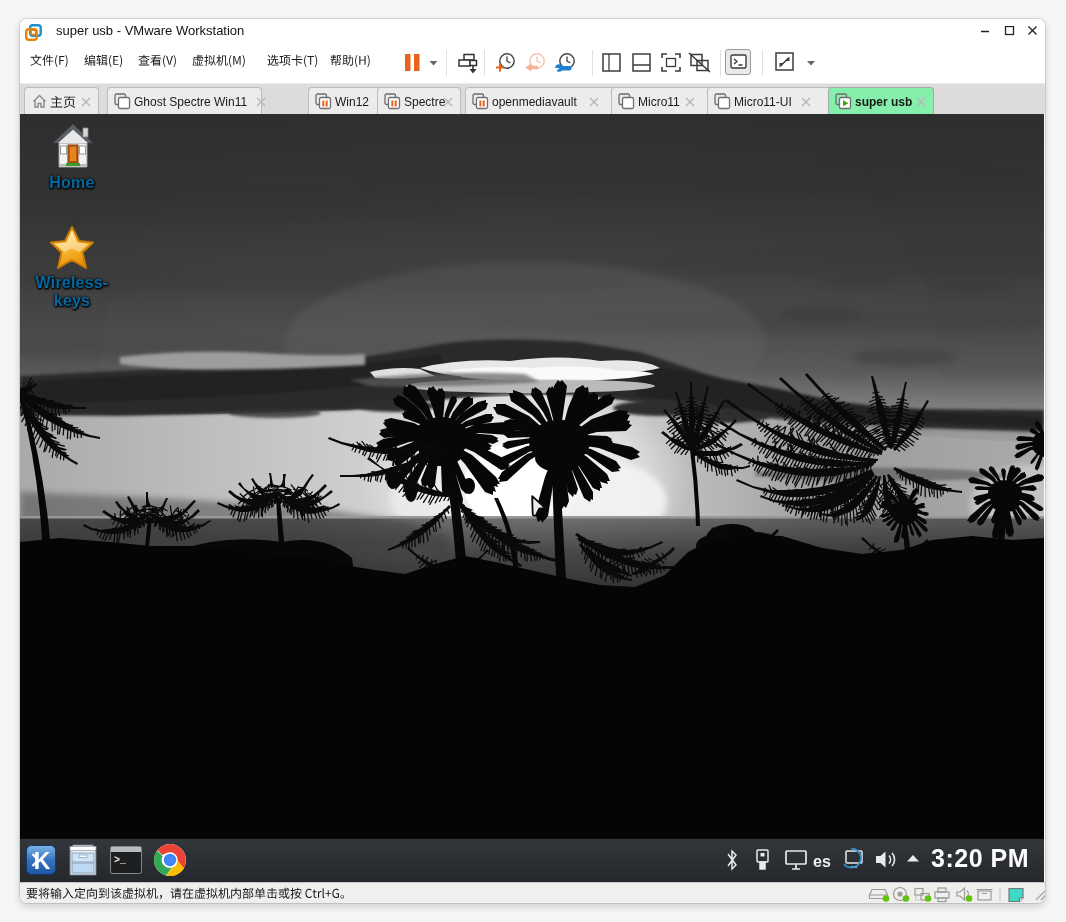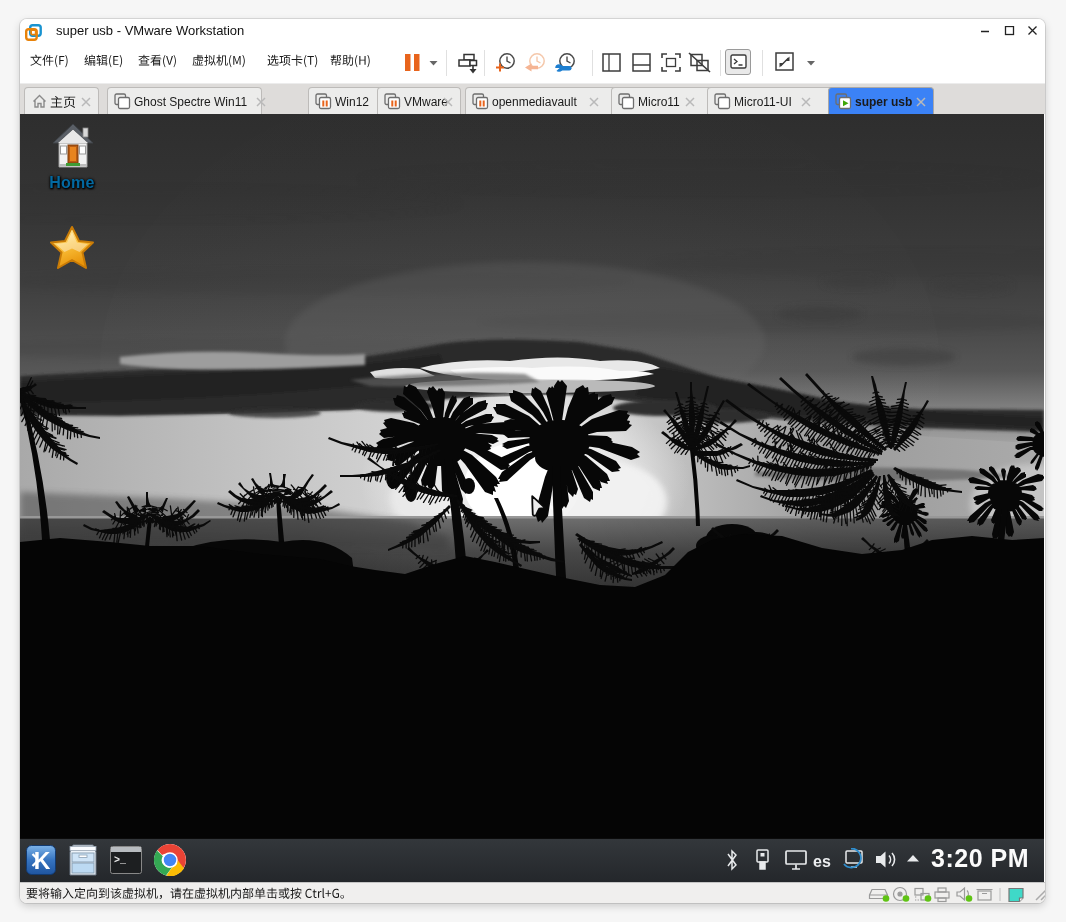--- a/index.html
+++ b/index.html
@@ -149,21 +149,21 @@
           <path d="M1,1 L9,9 M9,1 L1,9" stroke="#b9b9b9" stroke-width="1.5"></path>
         </svg>
       </div>
       <div class="tab" style="left:357px;width:84px;">
         <svg style="position:absolute;left:6px;top:5px" width="17" height="17" viewBox="0 0 17 17">
           <rect x="1" y="1" width="10.5" height="10.5" rx="1.5" fill="none" stroke="#6e6e6e" stroke-width="1.3"></rect>
           <rect x="4.5" y="4.5" width="11" height="11" rx="1.5" fill="#fff" stroke="#6e6e6e" stroke-width="1.3"></rect>
           <rect x="7.3" y="7.5" width="2" height="6" fill="#e8641c"></rect>
           <rect x="10.7" y="7.5" width="2" height="6" fill="#e8641c"></rect>
         </svg>
-        <div class="lbl">VMware</div>
+        <div class="lbl">Spectre</div>
         <svg style="position:absolute;left:65px;top:9px" width="10" height="10">
           <path d="M1,1 L9,9 M9,1 L1,9" stroke="#b9b9b9" stroke-width="1.5"></path>
         </svg>
       </div>
       <div class="tab" style="left:445px;width:162px;">
         <svg style="position:absolute;left:6px;top:5px" width="17" height="17" viewBox="0 0 17 17">
           <rect x="1" y="1" width="10.5" height="10.5" rx="1.5" fill="none" stroke="#6e6e6e" stroke-width="1.3"></rect>
           <rect x="4.5" y="4.5" width="11" height="11" rx="1.5" fill="#fff" stroke="#6e6e6e" stroke-width="1.3"></rect>
           <rect x="7.3" y="7.5" width="2" height="6" fill="#e8641c"></rect>
           <rect x="10.7" y="7.5" width="2" height="6" fill="#e8641c"></rect>
@@ -186,21 +186,21 @@
       <div class="tab" style="left:687px;width:132px;">
         <svg style="position:absolute;left:6px;top:5px" width="17" height="17" viewBox="0 0 17 17">
           <rect x="1" y="1" width="10.5" height="10.5" rx="1.5" fill="none" stroke="#6e6e6e" stroke-width="1.3"></rect>
           <rect x="4.5" y="4.5" width="11" height="11" rx="1.5" fill="#fff" stroke="#6e6e6e" stroke-width="1.3"></rect>
         </svg>
         <div class="lbl">Micro11-UI</div>
         <svg style="position:absolute;left:93px;top:9px" width="10" height="10">
           <path d="M1,1 L9,9 M9,1 L1,9" stroke="#b9b9b9" stroke-width="1.5"></path>
         </svg>
       </div>
-      <div class="tab" style="left:808px;width:106px;background:#3b82f6;border-color:#aaa8a6;">
+      <div class="tab" style="left:808px;width:106px;background:#86efac;border-color:#aaa8a6;">
         <svg style="position:absolute;left:6px;top:5px" width="17" height="17" viewBox="0 0 17 17">
           <rect x="1" y="1" width="10.5" height="10.5" rx="1.5" fill="none" stroke="#6e6e6e" stroke-width="1.3"></rect>
           <rect x="4.5" y="4.5" width="11" height="11" rx="1.5" fill="#fff" stroke="#6e6e6e" stroke-width="1.3"></rect>
           <path d="M8,7.2 L13.5,10.2 L8,13.2 Z" fill="#3ea708"></path>
         </svg>
         <div class="lbl" style="font-weight:bold">super usb</div>
         <svg style="position:absolute;left:87px;top:9px" width="10" height="10">
           <path d="M1,1 L9,9 M9,1 L1,9" stroke="#b9b9b9" stroke-width="1.5"></path>
         </svg>
       </div>
@@ -363,20 +363,21 @@
 <defs>
           <linearGradient id="stg" x1="0" y1="0" x2="0.4" y2="1">
 <stop offset="0" stop-color="#fff6c8"></stop>
             <stop offset="0.5" stop-color="#fbc23d"></stop>
             <stop offset="1" stop-color="#e8940a"></stop>
           </linearGradient>
         </defs>
 <path d="M23,2 L30,16 L44,17.5 L33.5,27.5 L37,43 L23,35 L9,43 L12.5,27.5 L2,17.5 L16,16 Z" fill="url(#stg)" stroke="#c97b06" stroke-width="2" stroke-linejoin="round"></path>
 <path d="M23,7 L28,17.5 L39,19 L30.5,27 L23,23.5 L15.5,27 L7,19 L18,17.5 Z" fill="#ffffff" opacity="0.4"></path>
 </svg>
+      <div class="dlabel" style="left:-3px;top:160px">Wireless-<br>keys</div>
       <svg style="position:absolute;left:511px;top:381px" width="18" height="24" viewBox="0 0 18 24">
 <path d="M1.2,1.2 L14.2,13 L8.2,13.6 Q5.6,18.6 5,20.2 Q3,21.4 1.8,19.8 Q1.4,12 1.2,1.2 Z" fill="#ececec" stroke="#0a0a0a" stroke-width="1.8" stroke-linejoin="round"></path>
 </svg>
       <div id="taskbar">
         <svg style="position:absolute;left:6px;top:6px" width="30" height="30" viewBox="0 0 30 30">
 <defs>
             <linearGradient id="kbg" x1="0" y1="0" x2="0" y2="1">
               <stop offset="0" stop-color="#7db3e8"></stop>
               <stop offset="0.5" stop-color="#3674c0"></stop>
               <stop offset="1" stop-color="#1f55a0"></stop>

